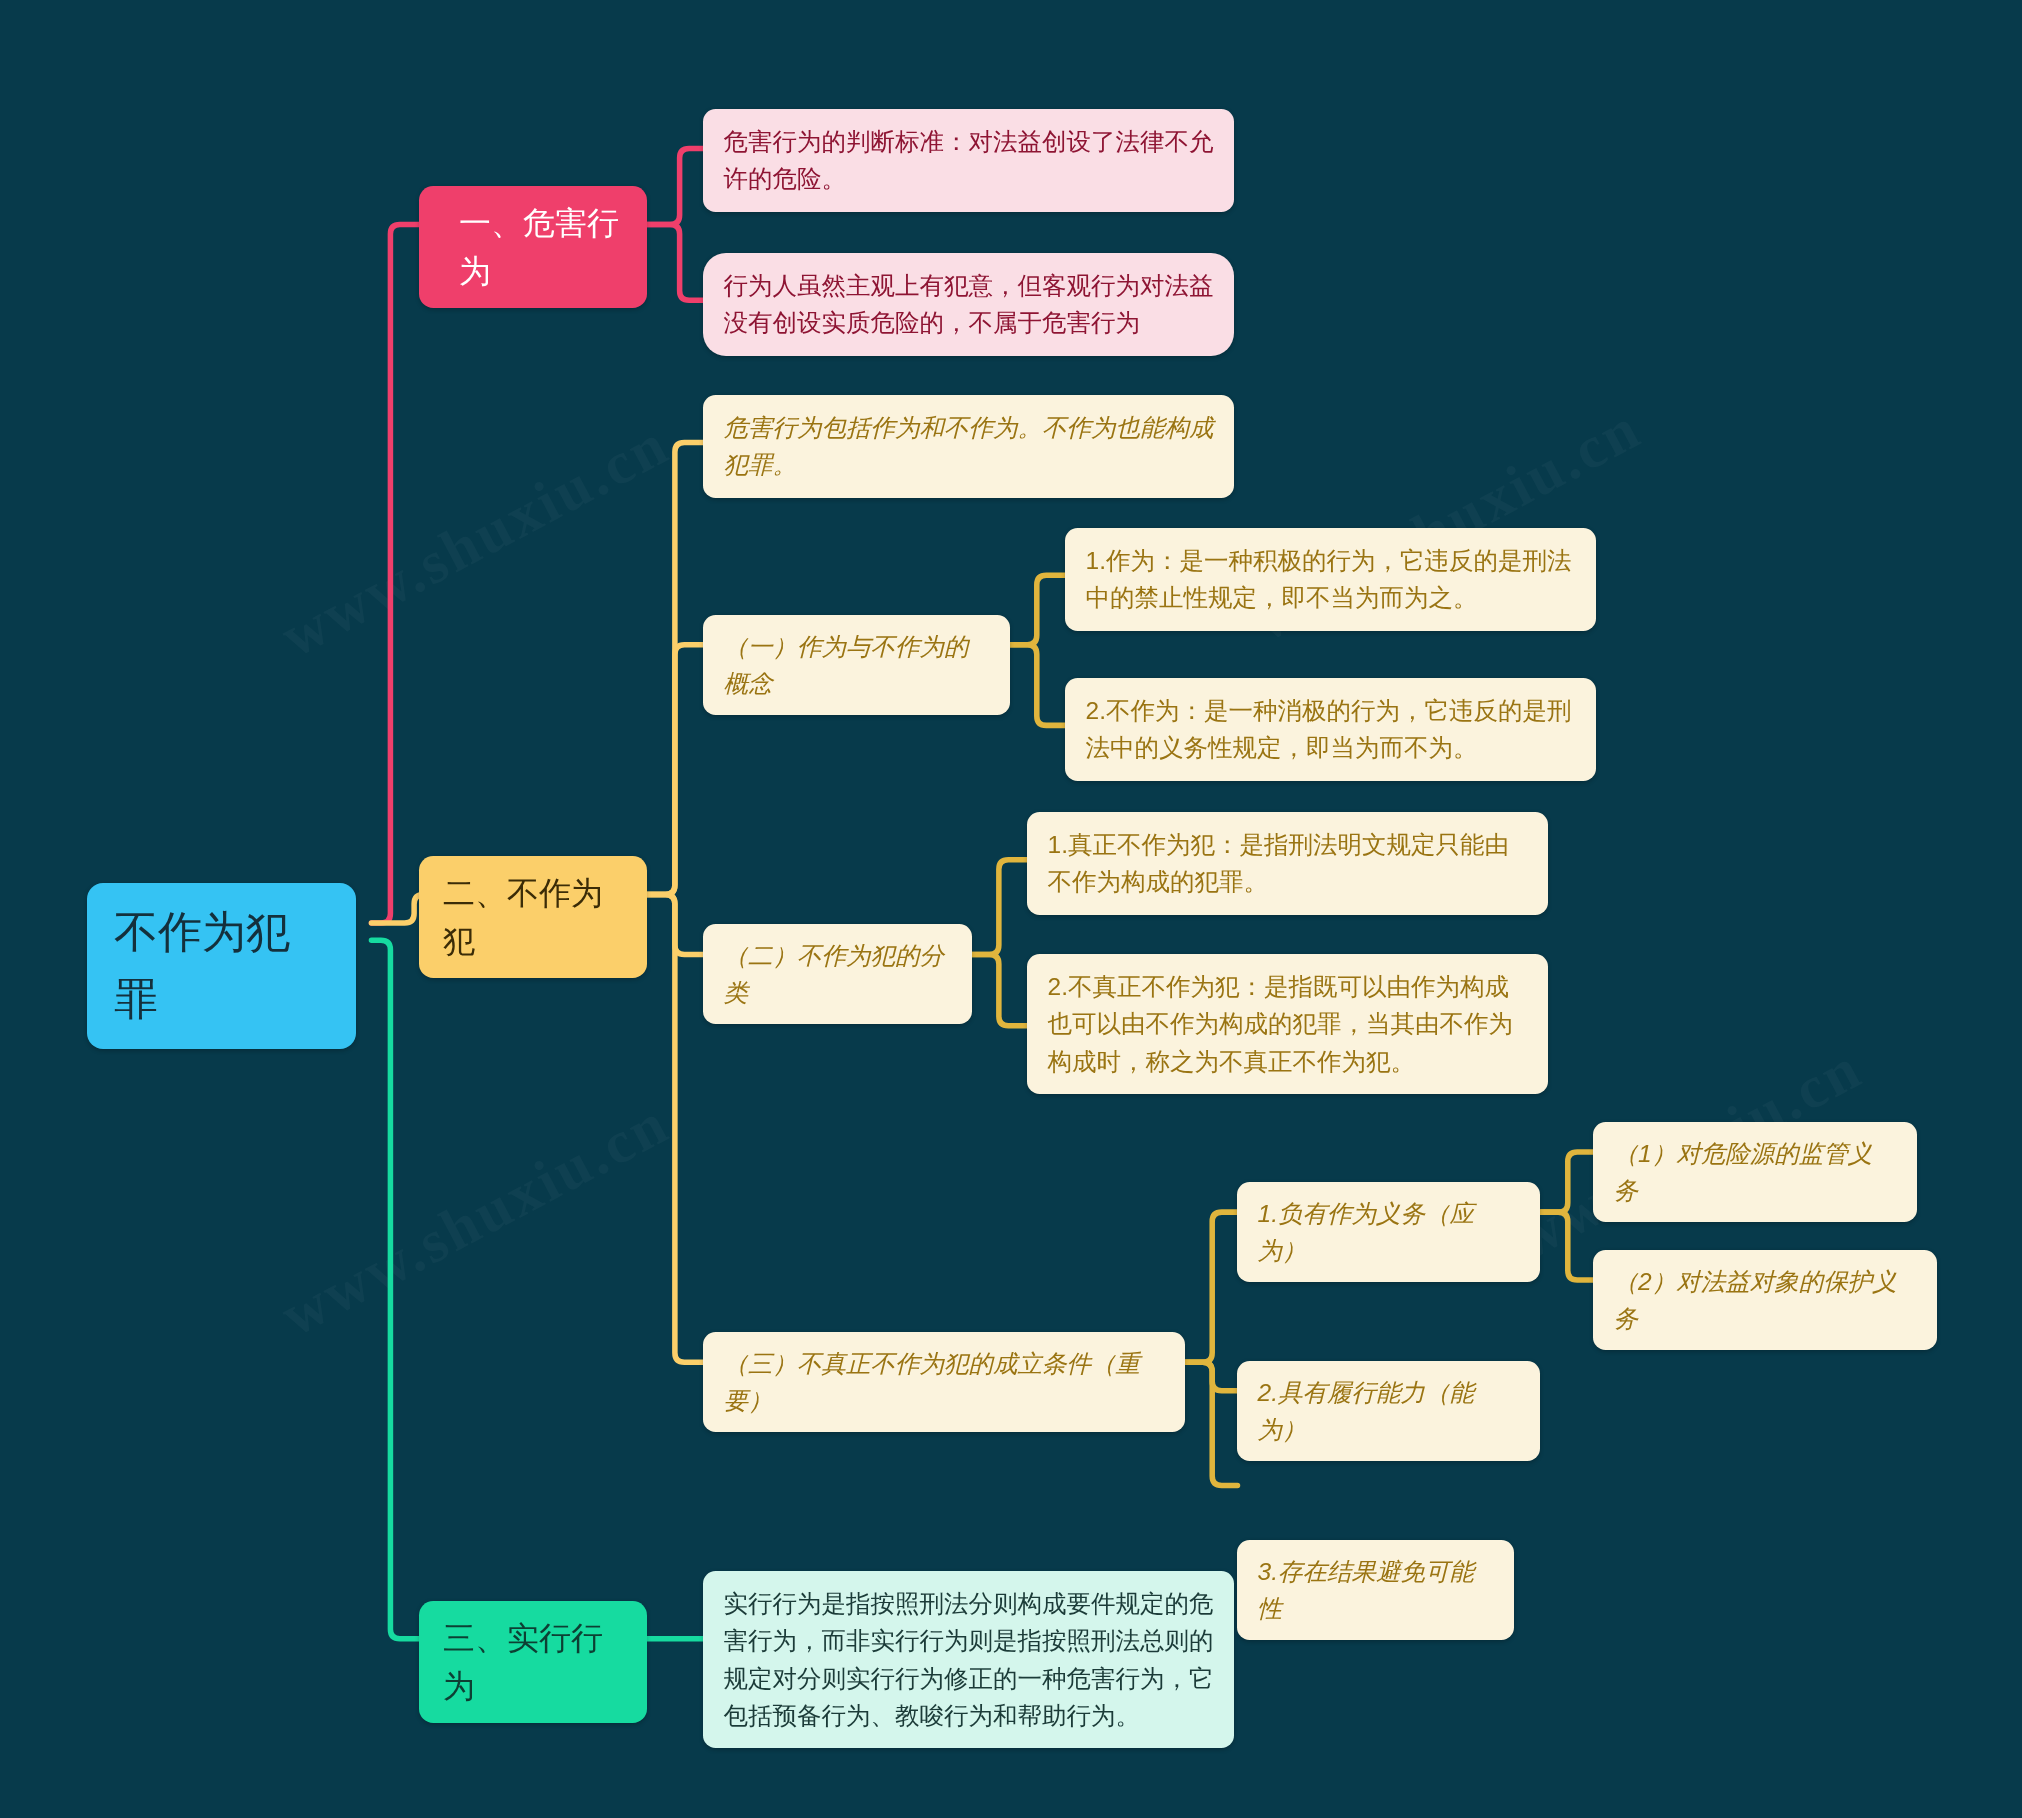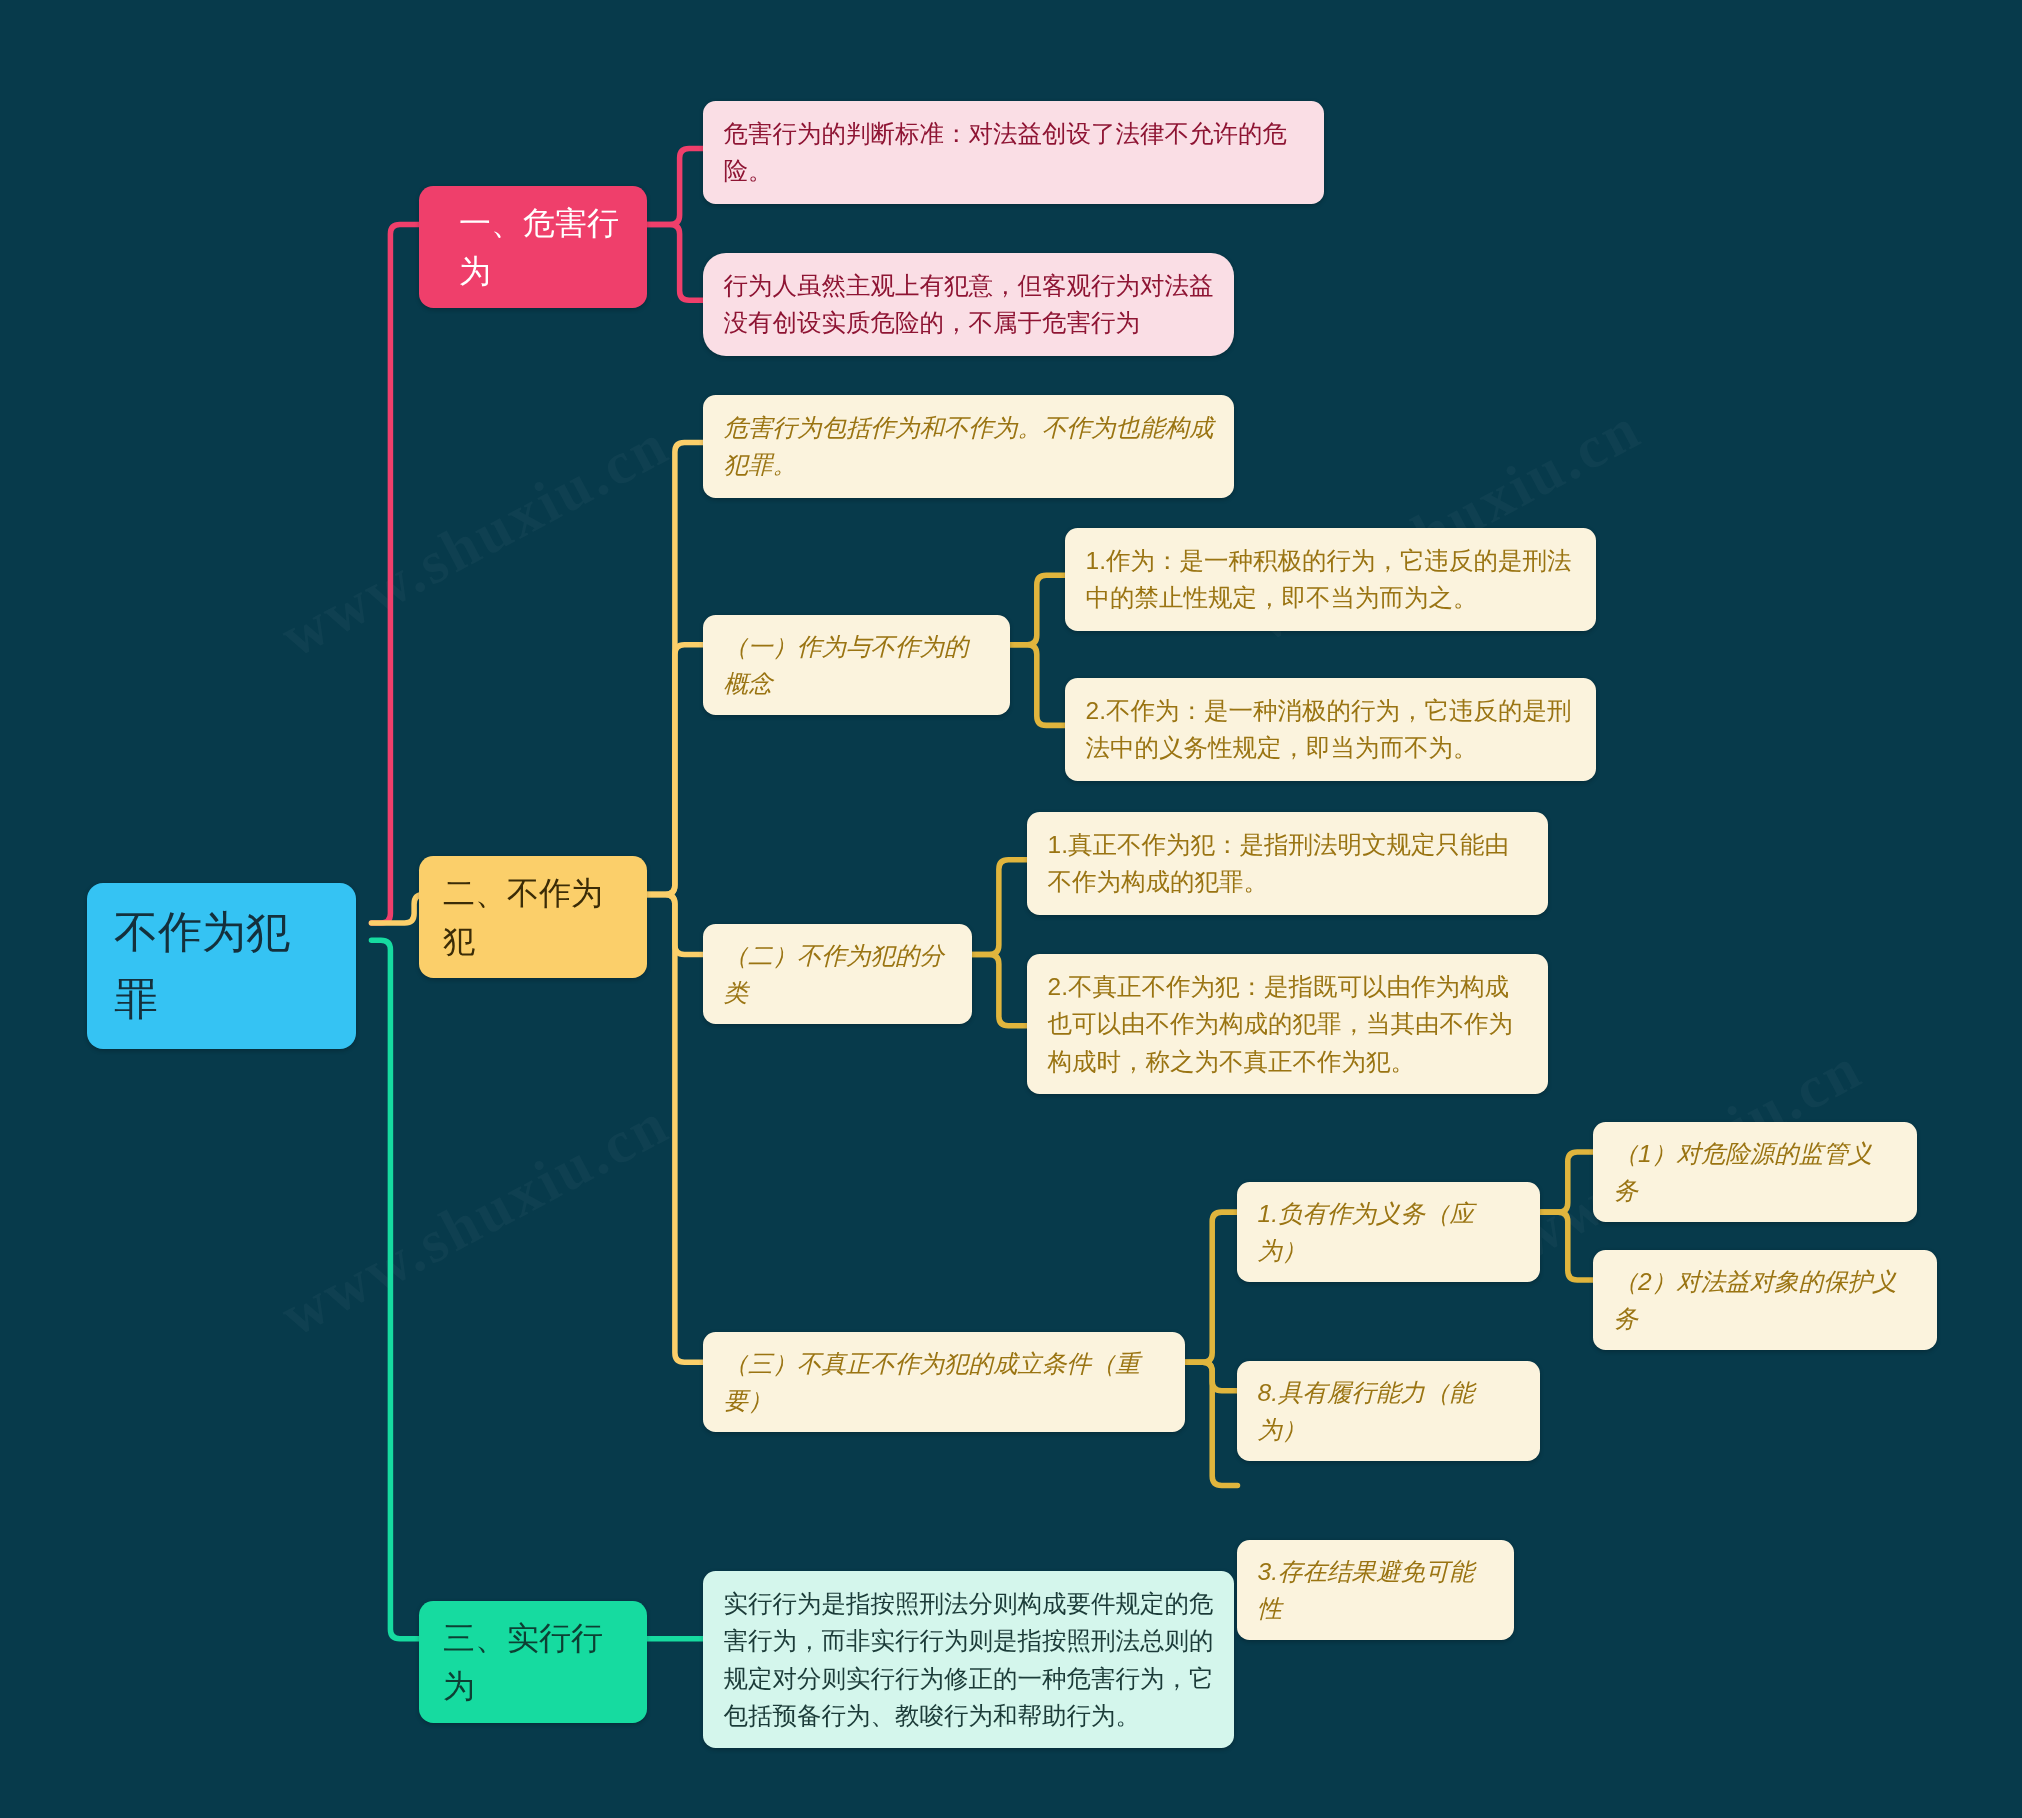--- a/index.html
+++ b/index.html
@@ -131,21 +131,21 @@
     </g>
   </svg>
 
   <div class="node root" style="left:87px; top:883px; width:269px;">
     <span class="txt">不作为犯罪</span>
   </div>
 
   <div class="node topic topic-pink" style="left:419px; top:186px; width:228px;">
     <span class="txt">一、危害行为</span>
   </div>
-  <div class="node leaf leaf-pink" style="left:703px; top:101px; width:621px;">
+  <div class="node leaf leaf-pink" style="left:703px; top:109px; width:531px;">
     <span class="txt">危害行为的判断标准：对法益创设了法律不允许的危险。</span>
   </div>
   <div class="node leaf leaf-pink" style="left:703px; top:253px; width:531px;border-radius:23px;">
     <span class="txt">行为人虽然主观上有犯意，但客观行为对法益没有创设实质危险的，不属于危害行为</span>
   </div>
 
   <div class="node topic topic-amber" style="left:419px; top:856px; width:228px;">
     <span class="txt">二、不作为犯</span>
   </div>
   <div class="node leaf leaf-amber" style="left:703px; top:395px; width:531px;font-style:italic;">
@@ -178,21 +178,21 @@
   <div class="node sub" style="left:1237px; top:1182px; width:303px;">
     <span class="txt">1.负有作为义务（应为）</span>
   </div>
   <div class="node sub" style="left:1593px; top:1122px; width:324px;">
     <span class="txt">（1）对危险源的监管义务</span>
   </div>
   <div class="node sub" style="left:1593px; top:1250px; width:344px;">
     <span class="txt">（2）对法益对象的保护义务</span>
   </div>
   <div class="node sub" style="left:1237px; top:1361px; width:303px;">
-    <span class="txt">8.具有履行能力（能为）</span>
+    <span class="txt">2.具有履行能力（能为）</span>
   </div>
   <div class="node sub" style="left:1237px; top:1540px; width:277px;">
     <span class="txt">3.存在结果避免可能性</span>
   </div>
 
   <div class="node topic topic-green" style="left:419px; top:1601px; width:228px;">
     <span class="txt">三、实行行为</span>
   </div>
   <div class="node leaf leaf-green" style="left:703px; top:1571px; width:531px;">
     <span class="txt">实行行为是指按照刑法分则构成要件规定的危害行为，而非实行行为则是指按照刑法总则的规定对分则实行行为修正的一种危害行为，它包括预备行为、教唆行为和帮助行为。</span>

